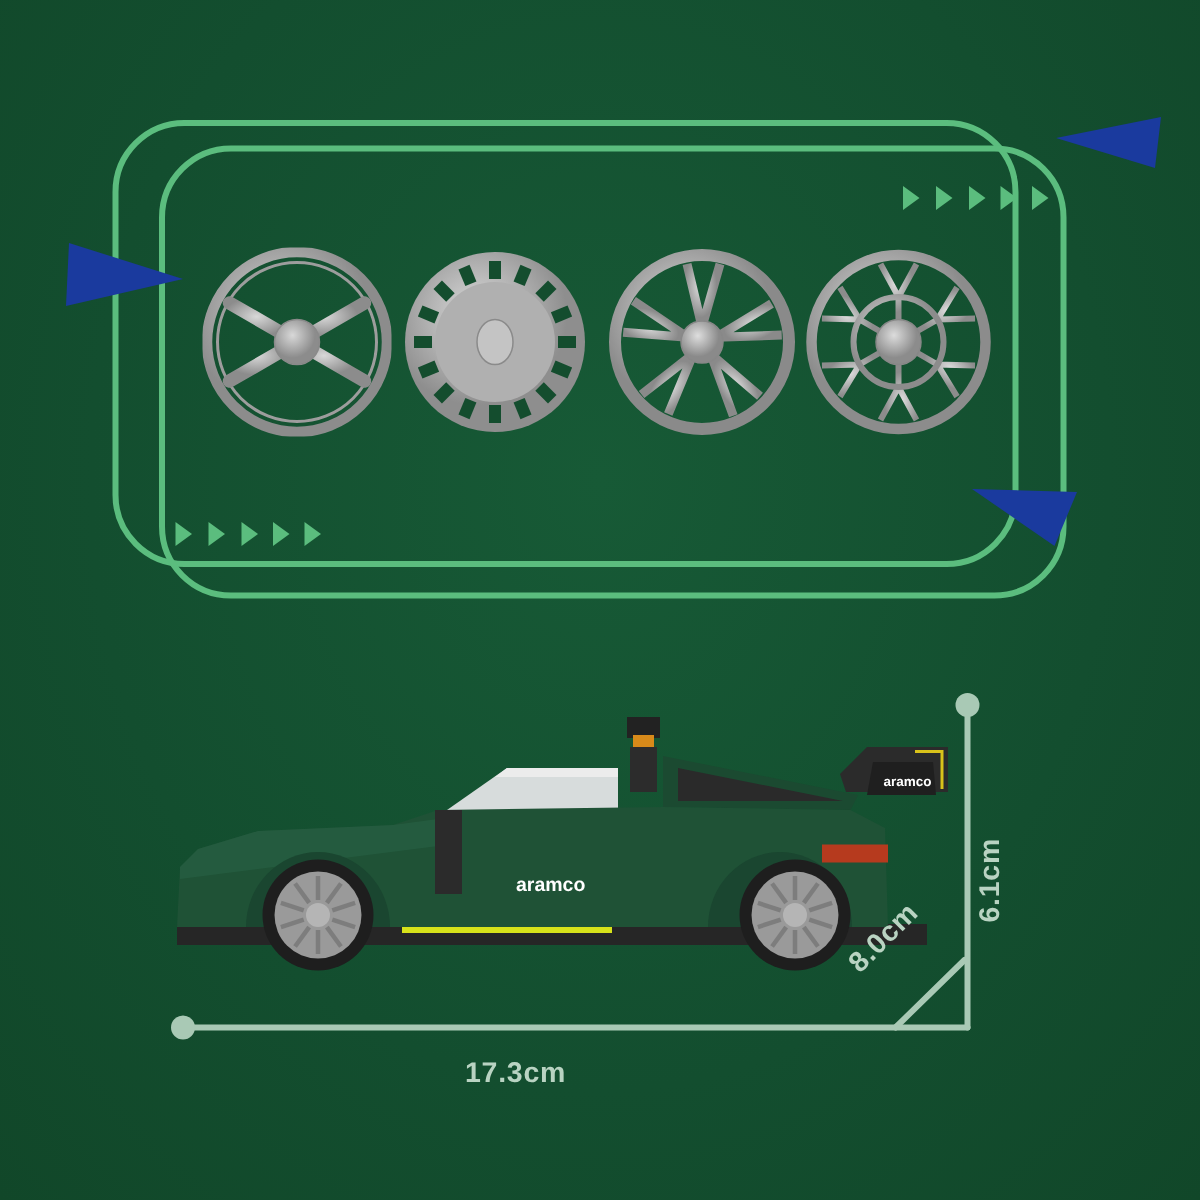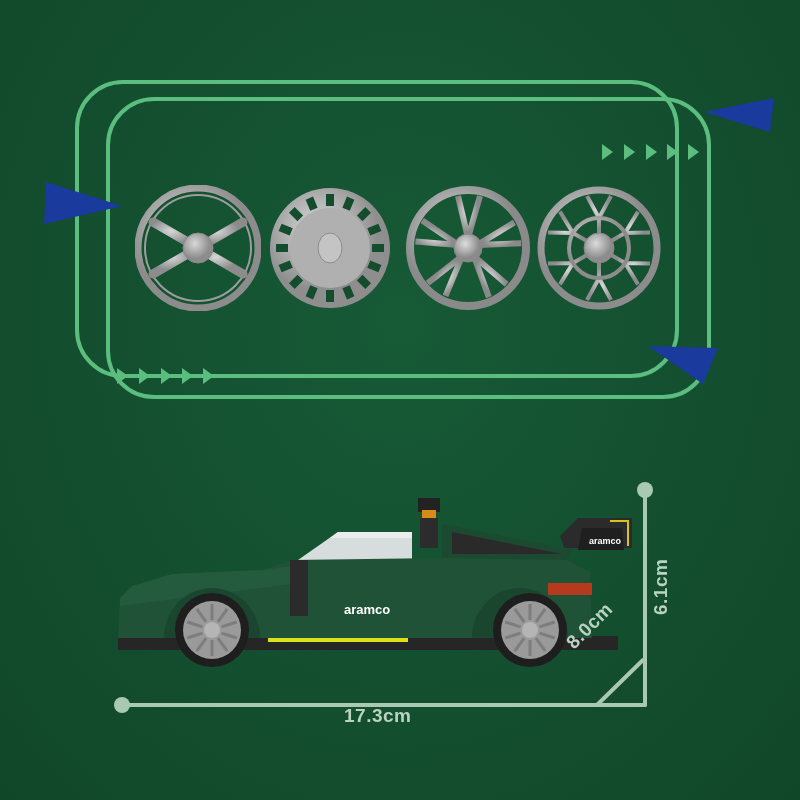--- a/index.html
+++ b/index.html
@@ -1,18 +1,18 @@
 <!DOCTYPE html>
 <html><head>
 <meta charset="utf-8">
 <style>
   html,body{margin:0;padding:0;}
   body{width:800px;height:800px;overflow:hidden;background:#134e2f;font-family:"Liberation Sans",sans-serif;}
   .stage{position:relative;width:800px;height:800px;background:radial-gradient(ellipse at 50% 40%,#175a36 0%,#134e2f 60%,#114729 100%);}
-  .abs{position:absolute;margin-top:20px;}
+  .abs{position:absolute;}
   .track{position:absolute;border:4px solid #5bbd7e;border-radius:48px;box-sizing:border-box;}
   .dim-label{position:absolute;color:#b9d3c2;font-weight:bold;font-size:19px;letter-spacing:0.5px;}
   svg{display:block;}
 </style>
 </head>
 <body>
 
 <div class="stage">
 
   <div class="track" style="left:75px;top:80px;width:604px;height:298px;"></div>
@@ -221,17 +221,17 @@
     <svg width="800" height="800" viewBox="0 0 800 800">
       <g stroke="#a9c9b5" stroke-width="4" fill="none" stroke-linecap="round">
         <line x1="122" y1="685" x2="645" y2="685"></line>
         <line x1="645" y1="470" x2="645" y2="685"></line>
         <line x1="597" y1="685" x2="643" y2="640"></line>
       </g>
       <circle cx="122" cy="685" r="8" fill="#a9c9b5"></circle>
       <circle cx="645" cy="470" r="8" fill="#a9c9b5"></circle>
     </svg>
   </div>
-  <div class="dim-label" style="left:344px;top:705px;">17.3cm</div>
+  <div class="dim-label" style="left:310px;top:705px;">17.3cm</div>
   <div class="dim-label" style="left:562px;top:638px;transform:rotate(-45deg);transform-origin:left top;">8.0cm</div>
   <div class="dim-label" style="left:650px;top:615px;transform:rotate(-90deg);transform-origin:left top;">6.1cm</div>
 
 </div>
 
 </body></html>

